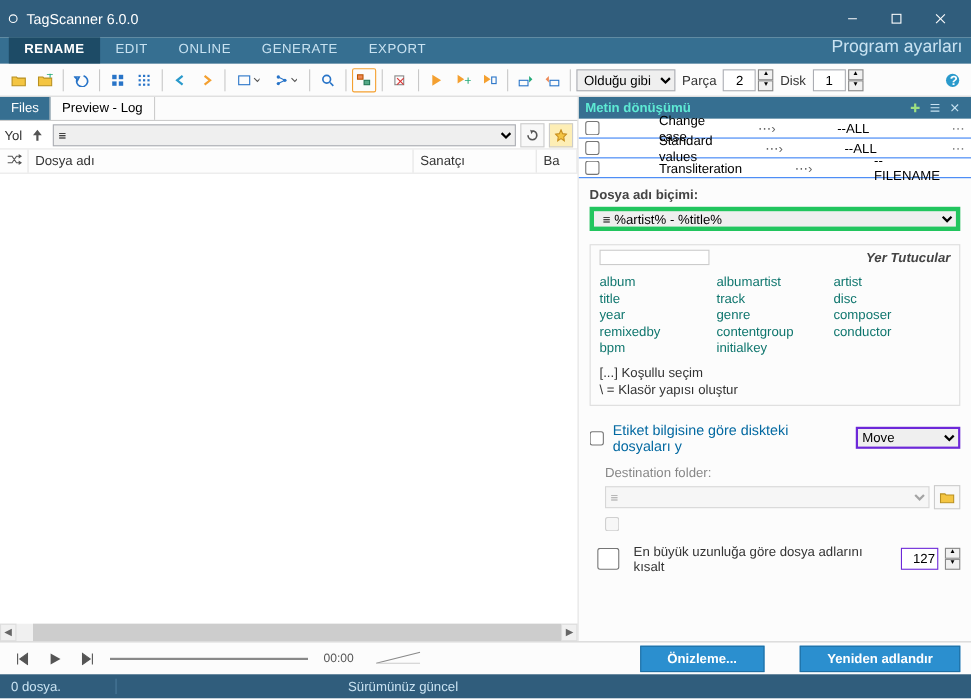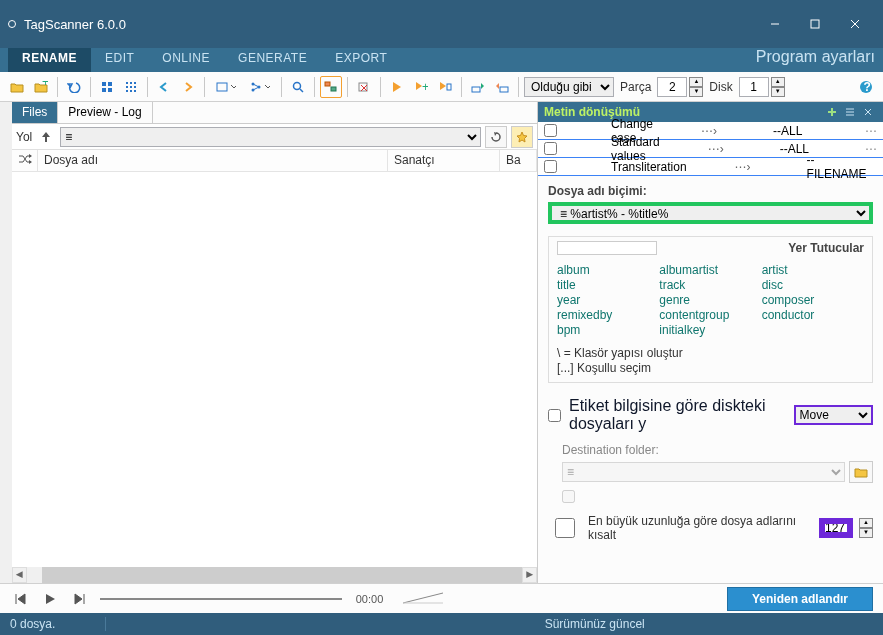--- a/index.html
+++ b/index.html
@@ -1,19 +1,19 @@
 <!DOCTYPE html>
 <html><head>
 <meta charset="utf-8">
 <style>
 * { box-sizing: border-box; margin: 0; padding: 0; font-family: "Segoe UI", Tahoma, sans-serif; font-size: 12px; }
 body { width: 883px; height: 635px; background: #f0f0f0; overflow: hidden; display: flex; flex-direction: column; }
 
 
-.titlebar { height: 48px; background: #305d7c; color: #fff; display: flex; align-items: center; padding: 0 8px; }
+.titlebar { height: 34px; background: #305d7c; color: #fff; display: flex; align-items: center; padding: 0 8px; }
 .titlebar .dot { width: 8px; height: 8px; border: 1px solid #fff; border-radius: 50%; margin-right: 8px; }
 .titlebar .title { flex: 1; font-size: 13px; }
 .titlebar .winbtn { width: 40px; height: 30px; display: flex; align-items: center; justify-content: center; cursor: pointer; }
 
 
 .menubar { height: 24px; background: #366f91; color: #c9e3f2; display: flex; padding: 0 8px; }
 .menubar .mitem { padding: 3px 14px; cursor: pointer; font-size: 12px; letter-spacing: 0.5px; }
 .menubar .mitem.active { background: #1d4b66; color: #fff; font-weight: bold; }
 .menubar .spacer { flex: 1; }
 .menubar .settings { color: #c9e3f2; cursor: pointer; font-size: 16px; }
@@ -23,89 +23,89 @@
 .tbtn { width: 22px; height: 22px; display: flex; align-items: center; justify-content: center; cursor: pointer; border: 1px solid transparent; border-radius: 2px; }
 .tbtn.split { width: 32px; }
 .tsep { width: 1px; height: 20px; background: #c8c8c8; margin: 0 3px; }
 .toolbar select, .toolbar input { height: 20px; border: 1px solid #abadb3; font-size: 12px; padding: 0 2px; }
 .toolbar .lbl { margin: 0 4px; font-size: 12px; color: #333; }
 .spin { width: 30px; text-align: center; }
 .spinbtns { display: flex; flex-direction: column; }
 .spinbtns div { width: 14px; height: 10px; border: 1px solid #888; background: #f0f0f0; font-size: 6px; line-height: 6px; text-align: center; cursor: pointer; }
 
 
-.main { flex: 1; display: flex; background: #fff; overflow: hidden; margin-left: 12px; }
+.main { flex: 1; display: flex; background: #fff; overflow: hidden; }
 .leftpane { width: 526px; display: flex; flex-direction: column; border-right: 1px solid #ccc; }
 .tabs { height: 22px; display: flex; border-bottom: 1px solid #ccc; background: #fcfcfc; }
 .tabs .tab { padding: 3px 10px; border-right: 1px solid #ccc; cursor: pointer; font-size: 12px; }
 .tabs .tab.active { background: #366f91; color: #fff; }
 .pathrow { height: 26px; display: flex; align-items: center; padding: 2px 4px; gap: 4px; border-bottom: 1px solid #e0e0e0; }
 .pathrow .lbl { font-size: 12px; color: #333; }
 .pathrow .uparrow { width: 20px; height: 20px; display: flex; align-items: center; justify-content: center; cursor: pointer; }
 .pathrow select { flex: 1; height: 20px; border: 1px solid #abadb3; }
 .pathrow .refbtn, .pathrow .starbtn { width: 22px; height: 22px; display: flex; align-items: center; justify-content: center; cursor: pointer; border: 1px solid #ccc; background: #f8f8f8; }
 .pathrow .starbtn { background: #fdeeb5; }
 .listhdr { height: 22px; display: flex; background: #fdfdfd; border-bottom: 1px solid #e4e4e4; }
 .listhdr .col { border-right: 1px solid #e4e4e4; padding: 3px 6px; font-size: 12px; color: #333; }
 .filelist { flex: 1; background: #fff; }
 .hscroll { height: 16px; background: #f0f0f0; display: flex; }
 .hscroll .thumb { width: 495px; height: 16px; background: #cdcdcd; margin-left: 15px; }
 .hscroll .arr { width: 15px; height: 16px; background: #f0f0f0; border: 1px solid #ddd; text-align: center; line-height: 12px; font-size: 9px; color: #666; cursor: pointer; }
 
 
 .rightpane { flex: 1; display: flex; flex-direction: column; background: #fcfcfc; overflow: hidden; }
-.panelhdr { height: 20px; background: #366f91; color: #bef264; display: flex; align-items: center; padding: 0 6px; }
+.panelhdr { height: 20px; background: #366f91; color: #5eead4; display: flex; align-items: center; padding: 0 6px; }
 .panelhdr .txt { flex: 1; font-weight: bold; font-size: 12px; }
 .panelhdr .pbtn { width: 18px; height: 18px; display: flex; align-items: center; justify-content: center; cursor: pointer; }
 .transformlist { background: #fff; }
 .trow { height: 18px; display: flex; align-items: center; padding: 0 6px; border-bottom: 1px solid #3b82f6; gap: 48px; }
 .trow input[type=checkbox] { margin-right: 6px; }
 .trow .tname { flex: 1; font-size: 12px; }
 .trow .tarrow { margin-right: 8px; color: #666; }
 .trow .tval { width: 100px; font-size: 12px; }
 .trow .tedit { width: 14px; text-align: center; color: #888; cursor: pointer; }
 .section { padding: 8px 10px; }
 .section .shdr { font-weight: bold; margin-bottom: 4px; font-size: 12px; color: #444; }
 .patternbox { display: flex; }
 .patternbox select { flex: 1; height: 22px; border: 4px solid #22c55e; padding: 0 4px; }
 .phbox { border: 1px solid #ddd; margin-top: 12px; }
-.phbox .phhdr { display: flex; padding: 4px 8px; align-items: center; }
+.phbox .phhdr { display: flex; padding: 4px 8px; align-items: center; font-style: italic; }
 .phbox .phhdr .srch { width: 100px; height: 14px; border: 1px solid #ccc; background: #fff; }
 .phbox .phhdr .phtitle { flex: 1; text-align: right; font-weight: bold; color: #444; }
 .phtable { display: flex; padding: 4px 8px 8px 8px; gap: 0; }
 .phcol { flex: 1; }
 .phcol div { font-size: 12px; color: #0f766e; line-height: 15px; }
 .phfooter { padding: 0 8px 6px 8px; font-size: 12px; color: #333; line-height: 15px; }
 .chkrow { display: flex; align-items: center; padding: 6px 10px; gap: 6px; }
 .chkrow input[type=checkbox] { margin-right: 2px; }
-.chkrow .txt { font-size: 16px; color: #0f172a; }
+.chkrow .txt { font-size: 13px; color: #0369a1; }
 .chkrow select { width: 100px; height: 20px; border: 2px solid #6d28d9; }
 .destsec { padding: 4px 10px; }
 .destsec .lbl { font-size: 12px; color: #888; margin-bottom: 4px; padding-left: 14px; }
 .destsec .row { display: flex; align-items: center; gap: 4px; padding-left: 14px; }
 .destsec select { flex: 1; height: 20px; border: 1px solid #c8c8c8; background: #f4f4f4; }
 .destsec .browse { width: 24px; height: 22px; border: 1px solid #ccc; background: #f8f8f8; display: flex; align-items: center; justify-content: center; cursor: pointer; }
 .subchk { padding: 3px 10px 3px 24px; display: flex; align-items: center; gap: 6px; font-size: 12px; color: #888; }
 .numrow { display: flex; align-items: center; padding: 8px 10px; gap: 6px; }
 .numrow .txt { flex: 1; font-size: 12px; color: #333; }
-.numrow input { width: 34px; height: 20px; text-align: right; border: 6px solid #6d28d9; padding-right:2px; }
+.numrow input { width: 34px; height: 20px; text-align: right; border: 1px solid #6d28d9; padding-right:2px; }
 
 
 .playerbar { height: 30px; background: #fcfcfc; border-top: 1px solid #d0d0d0; display: flex; align-items: center; padding: 0 10px; gap: 10px; }
 .playerbar .pctrl { width: 20px; height: 20px; display: flex; align-items: center; justify-content: center; cursor: pointer; color: #555; }
 .playerbar .track { flex: 1; height: 2px; background: #888; position: relative; max-width: 340px; }
 .playerbar .time { font-size: 11px; color: #555; margin-left: 4px; }
 .playerbar .spacer { flex: 1; }
 .bigbtn { height: 24px; padding: 0 24px; background: #2b8fcf; color: #fff; font-weight: bold; font-size: 12px; border: 1px solid #1f6fa3; cursor: pointer; display: flex; align-items: center; }
 
 
 .statusbar { height: 22px; background: #305d7c; color: #c9e3f2; display: flex; align-items: center; padding: 0 10px; font-size: 12px; }
 .statusbar .sitem { margin-right: 40px; }
 .statusbar .ssep { width: 1px; height: 14px; background: #4a7a9a; margin: 0 10px; }
-.statusbar .center { flex: 1; text-align: center; padding-left: 200px; }
+.statusbar .center { flex: 1; text-align: left; padding-left: 200px; }
 
 svg { display: block; }
 </style>
 </head>
 <body>
 
 <div class="titlebar">
   <div class="dot"></div>
   <div class="title">TagScanner 6.0.0</div>
   <div class="winbtn">
@@ -399,22 +399,22 @@
             <div>initialkey</div>
           </div>
           <div class="phcol">
             <div>artist</div>
             <div>disc</div>
             <div>composer</div>
             <div>conductor</div>
           </div>
         </div>
         <div class="phfooter">
+          <div>[...] Koşullu seçim</div>
           <div>\ = Klasör yapısı oluştur</div>
-          <div>[...] Koşullu seçim</div>
         </div>
       </div>
     </div>
 
     <div class="chkrow">
       <input type="checkbox" style="">
       <span class="txt">Etiket bilgisine göre diskteki dosyaları y</span>
       <select><option>Move</option></select>
     </div>
 
@@ -462,20 +462,21 @@
         <path d="M1 1 L8 6 L1 11 z M10 1 L10 11" fill="#555" stroke="#555"></path>
       </svg>
     </div>
   <div class="track"></div>
   <span class="time">00:00</span>
   <svg width="40" height="16" style="margin-left:10px;">
       <line x1="0" y1="12" x2="40" y2="2" stroke="#888"></line>
       <line x1="0" y1="12" x2="40" y2="12" stroke="#ccc"></line>
     </svg>
   <div class="spacer"></div>
+  <div class="bigbtn">Önizleme...</div>
   <div style="width:12px;"></div>
   <div class="bigbtn">Yeniden adlandır</div>
 </div>
 
 <div class="statusbar">
   <span class="sitem">0 dosya.</span>
   <span class="ssep"></span>
   <span class="center">Sürümünüz güncel</span>
 </div>
 

